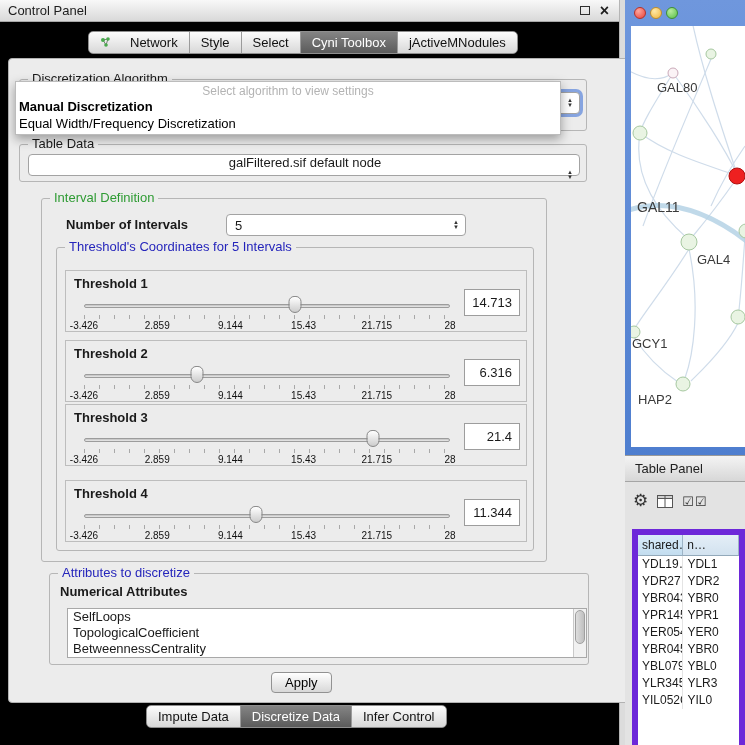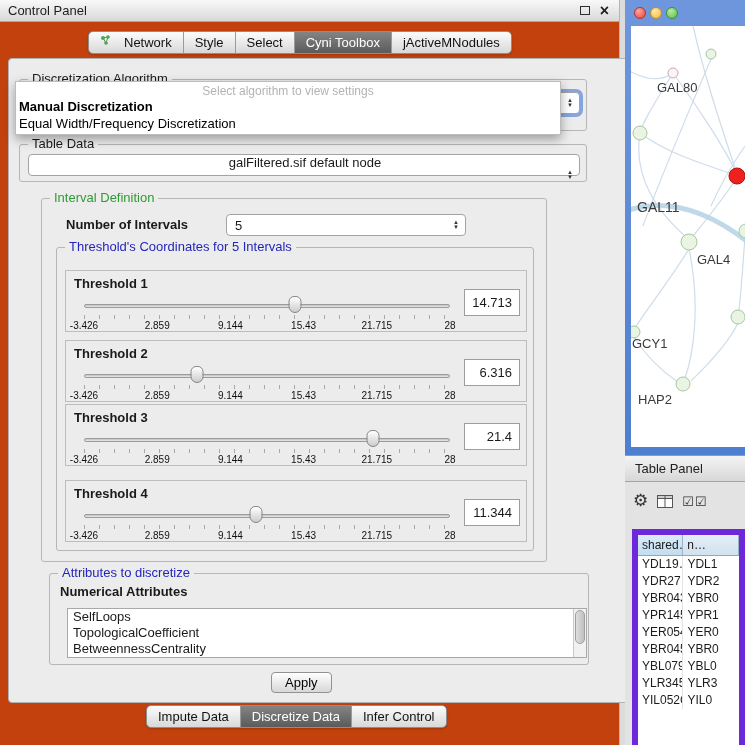--- a/index.html
+++ b/index.html
@@ -1,28 +1,28 @@
 <!DOCTYPE html>
 <html><head>
 <meta charset="utf-8">
 <style>
   *{margin:0;padding:0;box-sizing:border-box;}
   html,body{width:745px;height:745px;}
   body{position:relative;overflow:hidden;background:#dcdcdc;font-family:"Liberation Sans",sans-serif;color:#1a1a1a;font-size:13px;}
 
   
-  .cp{position:absolute;left:0;top:0;width:620px;height:745px;background:#c2410c;border-right:1px solid #b5b5b5;}
+  .cp{position:absolute;left:0;top:0;width:620px;height:745px;background:#000000;border-right:1px solid #b5b5b5;}
   .titlebar{position:absolute;left:0;top:0;width:100%;height:22px;background:linear-gradient(#f8f8f8,#d9d9d9);border-bottom:1px solid #a8a8a8;display:flex;align-items:center;padding:0 10px 0 8px;}
   .tb-title{font-size:13px;color:#1d1d1d;}
   .tb-icons{margin-left:auto;display:flex;align-items:center;gap:10px;}
   .float-btn{width:10px;height:9px;border:1.5px solid #2e2e2e;display:inline-block;}
   .close-btn{font-size:16px;font-weight:bold;color:#1e1e1e;line-height:12px;}
 
   .seg{position:absolute;display:flex;border:1px solid #8e8e8e;border-radius:5px;background:linear-gradient(#fcfcfc,#d8d8d8);box-shadow:0 1px 2px rgba(0,0,0,.18);overflow:hidden;}
-  .seg-item{display:flex;align-items:flex-start;gap:13px;padding:3px 11px;font-size:13px;color:#111;border-left:1px solid #9b9b9b;white-space:nowrap;}
+  .seg-item{display:flex;align-items:center;gap:19px;padding:3px 11px;font-size:13px;color:#111;border-left:1px solid #9b9b9b;white-space:nowrap;}
   .seg-item:first-child{border-left:none;}
   .seg-item.selected{background:linear-gradient(#848484,#5b5b5b);color:#fff;}
   .top-tabs{left:88px;top:31px;}
   .bottom-tabs{left:146px;top:705px;}
 
   .content{position:absolute;left:8px;top:58px;width:668px;height:645px;border:1px solid #b2b2b2;border-radius:4px;background:#ececec;}
 
   .group{position:absolute;border:1px solid #b6b6b6;border-radius:3px;}
   .group-title{position:absolute;top:-8px;left:8px;background:#ececec;padding:0 4px;font-size:13px;line-height:14px;white-space:nowrap;color:#1a1a1a;}
   .group-title.green{color:#2e9b33;}

